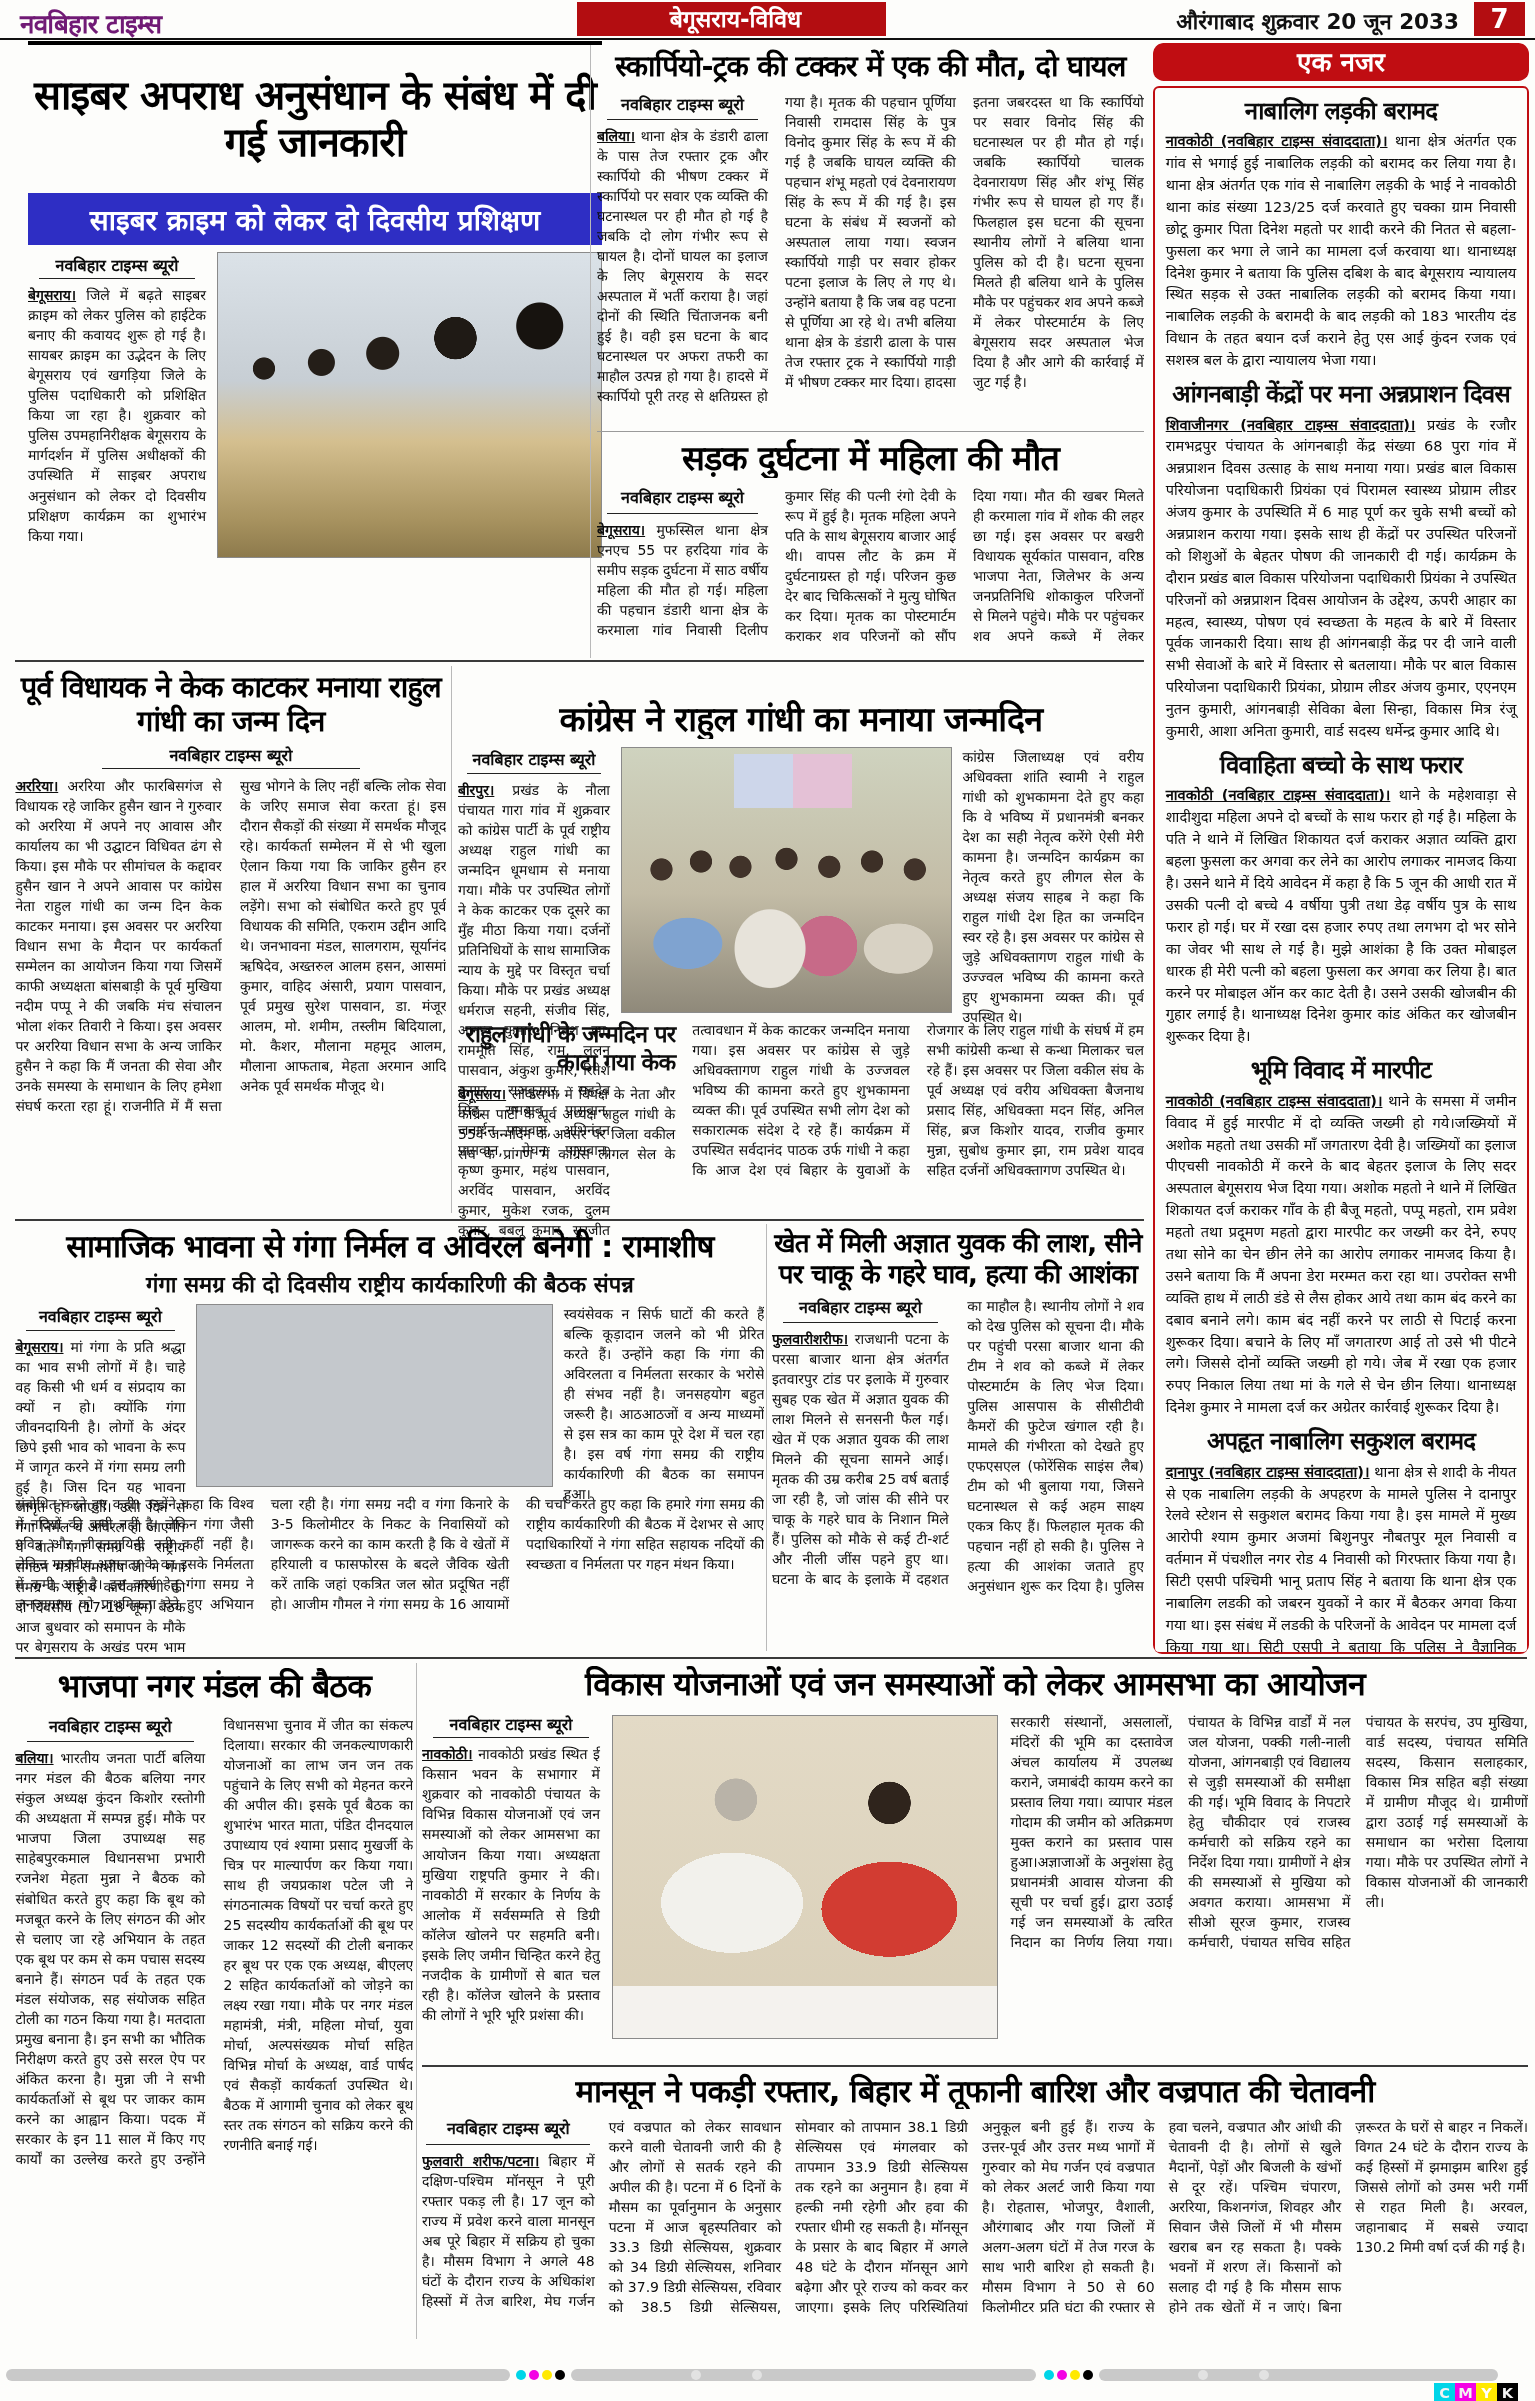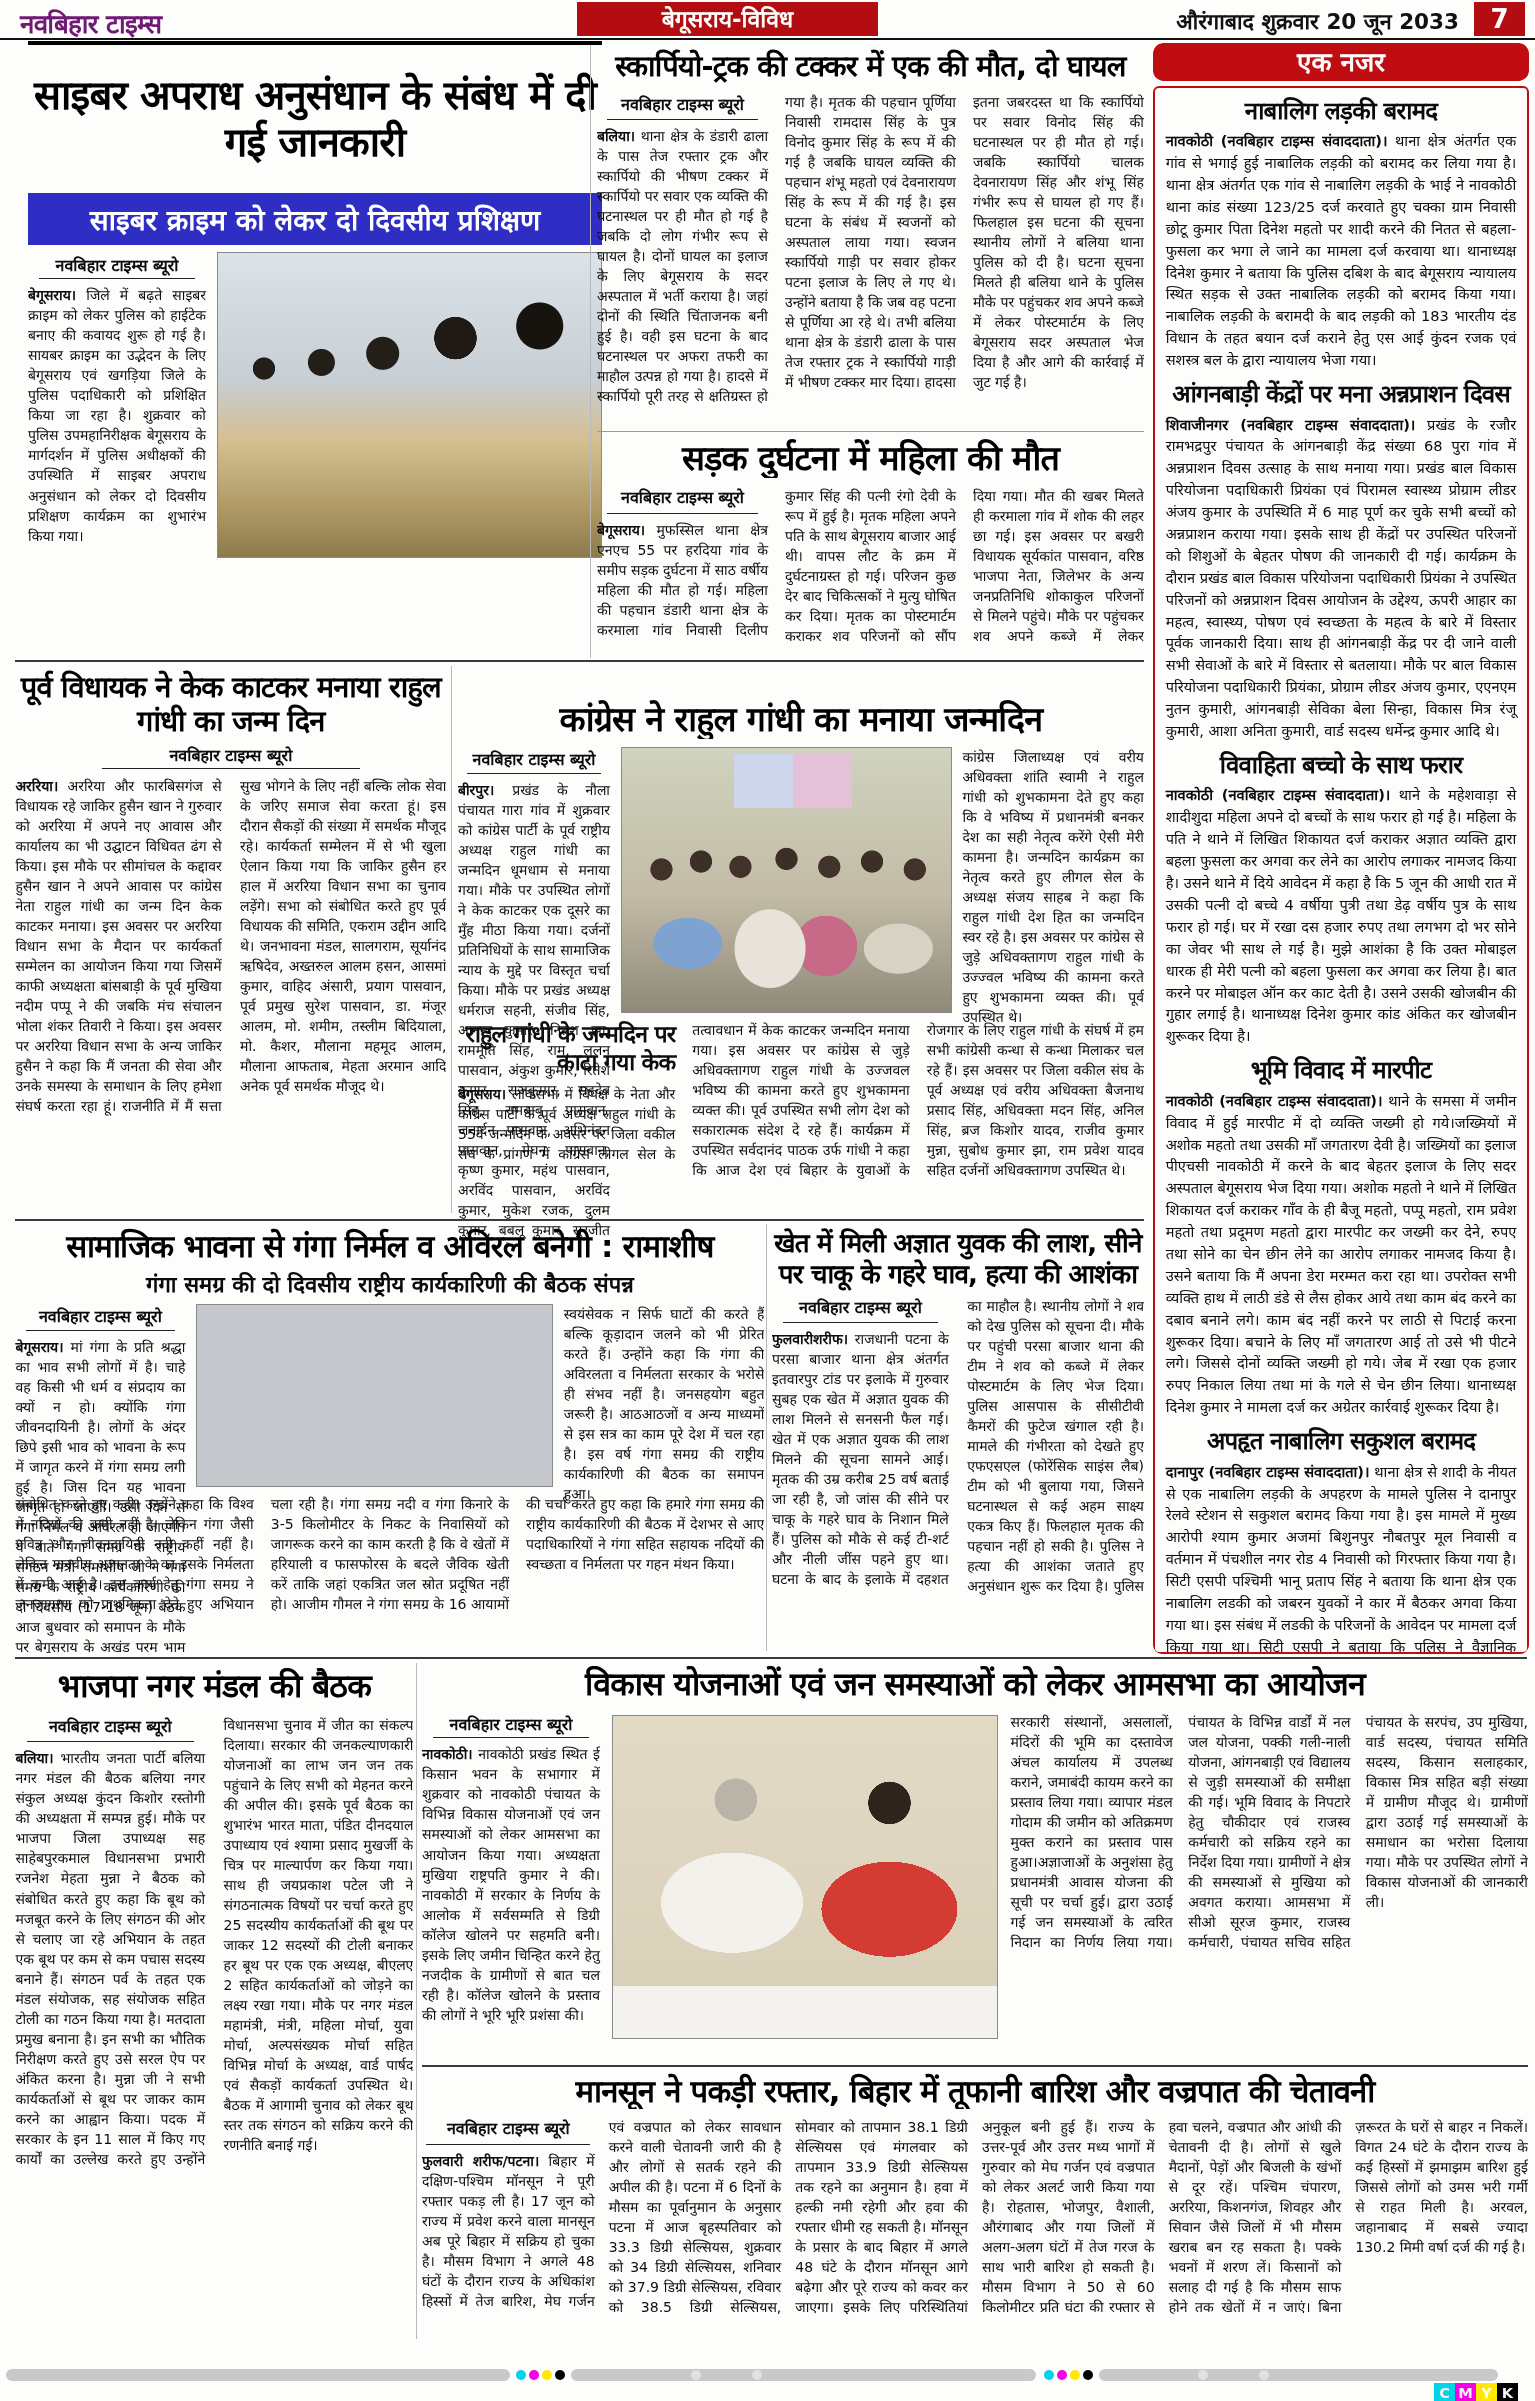--- a/index.html
+++ b/index.html
@@ -2,35 +2,35 @@
 <html style="font-size:12.3px"><head>
 <meta charset="utf-8">
 <style>
   html,body{margin:0;padding:0;background:#888;}
   .page{position:relative;width:1535px;height:2401px;background:#fdfdfb;overflow:hidden;
         font-family:"DejaVu Sans","Liberation Sans",sans-serif;color:#0b0b0b;}
   .abs{position:absolute;}
   
   .paper-name{left:20px;top:4.6px;font-size:26px;font-weight:700;color:#701a75;letter-spacing:-0.8px;}
   .section-box{left:577px;top:1.5px;width:301px;height:34px;background:#b30d11;color:#fff;
-               font-size:23px;font-weight:700;text-align:center;line-height:34px;}
+               font-size:23px;font-weight:700;text-align:center;line-height:34px;padding-left:8px;}
   .edition-date{left:1106px;top:6.1px;width:353px;font-size:21.5px;font-weight:700;text-align:right;color:#111;}
   .page-num{left:1474px;top:1.5px;width:51px;height:34px;background:#b30d11;color:#fff;
             font-size:26px;font-weight:700;text-align:center;line-height:34px;}
   
   .hrule{background:#111;}
   .vrule{width:0.8px;background:#b9b9b9;}
   
   section{position:absolute;overflow:hidden;}
   .hl{font-weight:700;text-align:center;line-height:1.18;color:#000;letter-spacing:-0.8px;}
   .nowrap{white-space:nowrap;overflow:hidden;}
   .byline{font-weight:700;text-align:center;font-size:16px;border-bottom:1.5px solid #222;
           padding-bottom:2.3px;margin:1.5px auto 6.1px;width:88%;break-inside:avoid;}
   .body{font-size:14px;line-height:1.43;text-align:justify;color:#0d0d0d;}
-  .dl{font-weight:700;}
+  .dl{font-weight:700;text-decoration:underline;}
   .c2{column-count:2;column-gap:18.4px;}
   .c3{column-count:3;column-gap:17px;}
   .c6{column-count:6;column-gap:14px;}
   .photo{position:relative;overflow:hidden;border:0.8px solid #8a8a8a;background:#c4c8cc;}
   
   #art-cyber{left:28px;top:41px;width:574px;height:522px;}
   #art-cyber .toprule{height:3.8px;background:#000;margin-bottom:4.6px;}
   .hl-cyber{font-size:40px;}
   .bluebar{margin-top:7.7px;background:#2e2ec4;color:#fff;font-size:28px;font-weight:700;
            text-align:center;padding:7px 3.1px;white-space:nowrap;overflow:hidden;}

